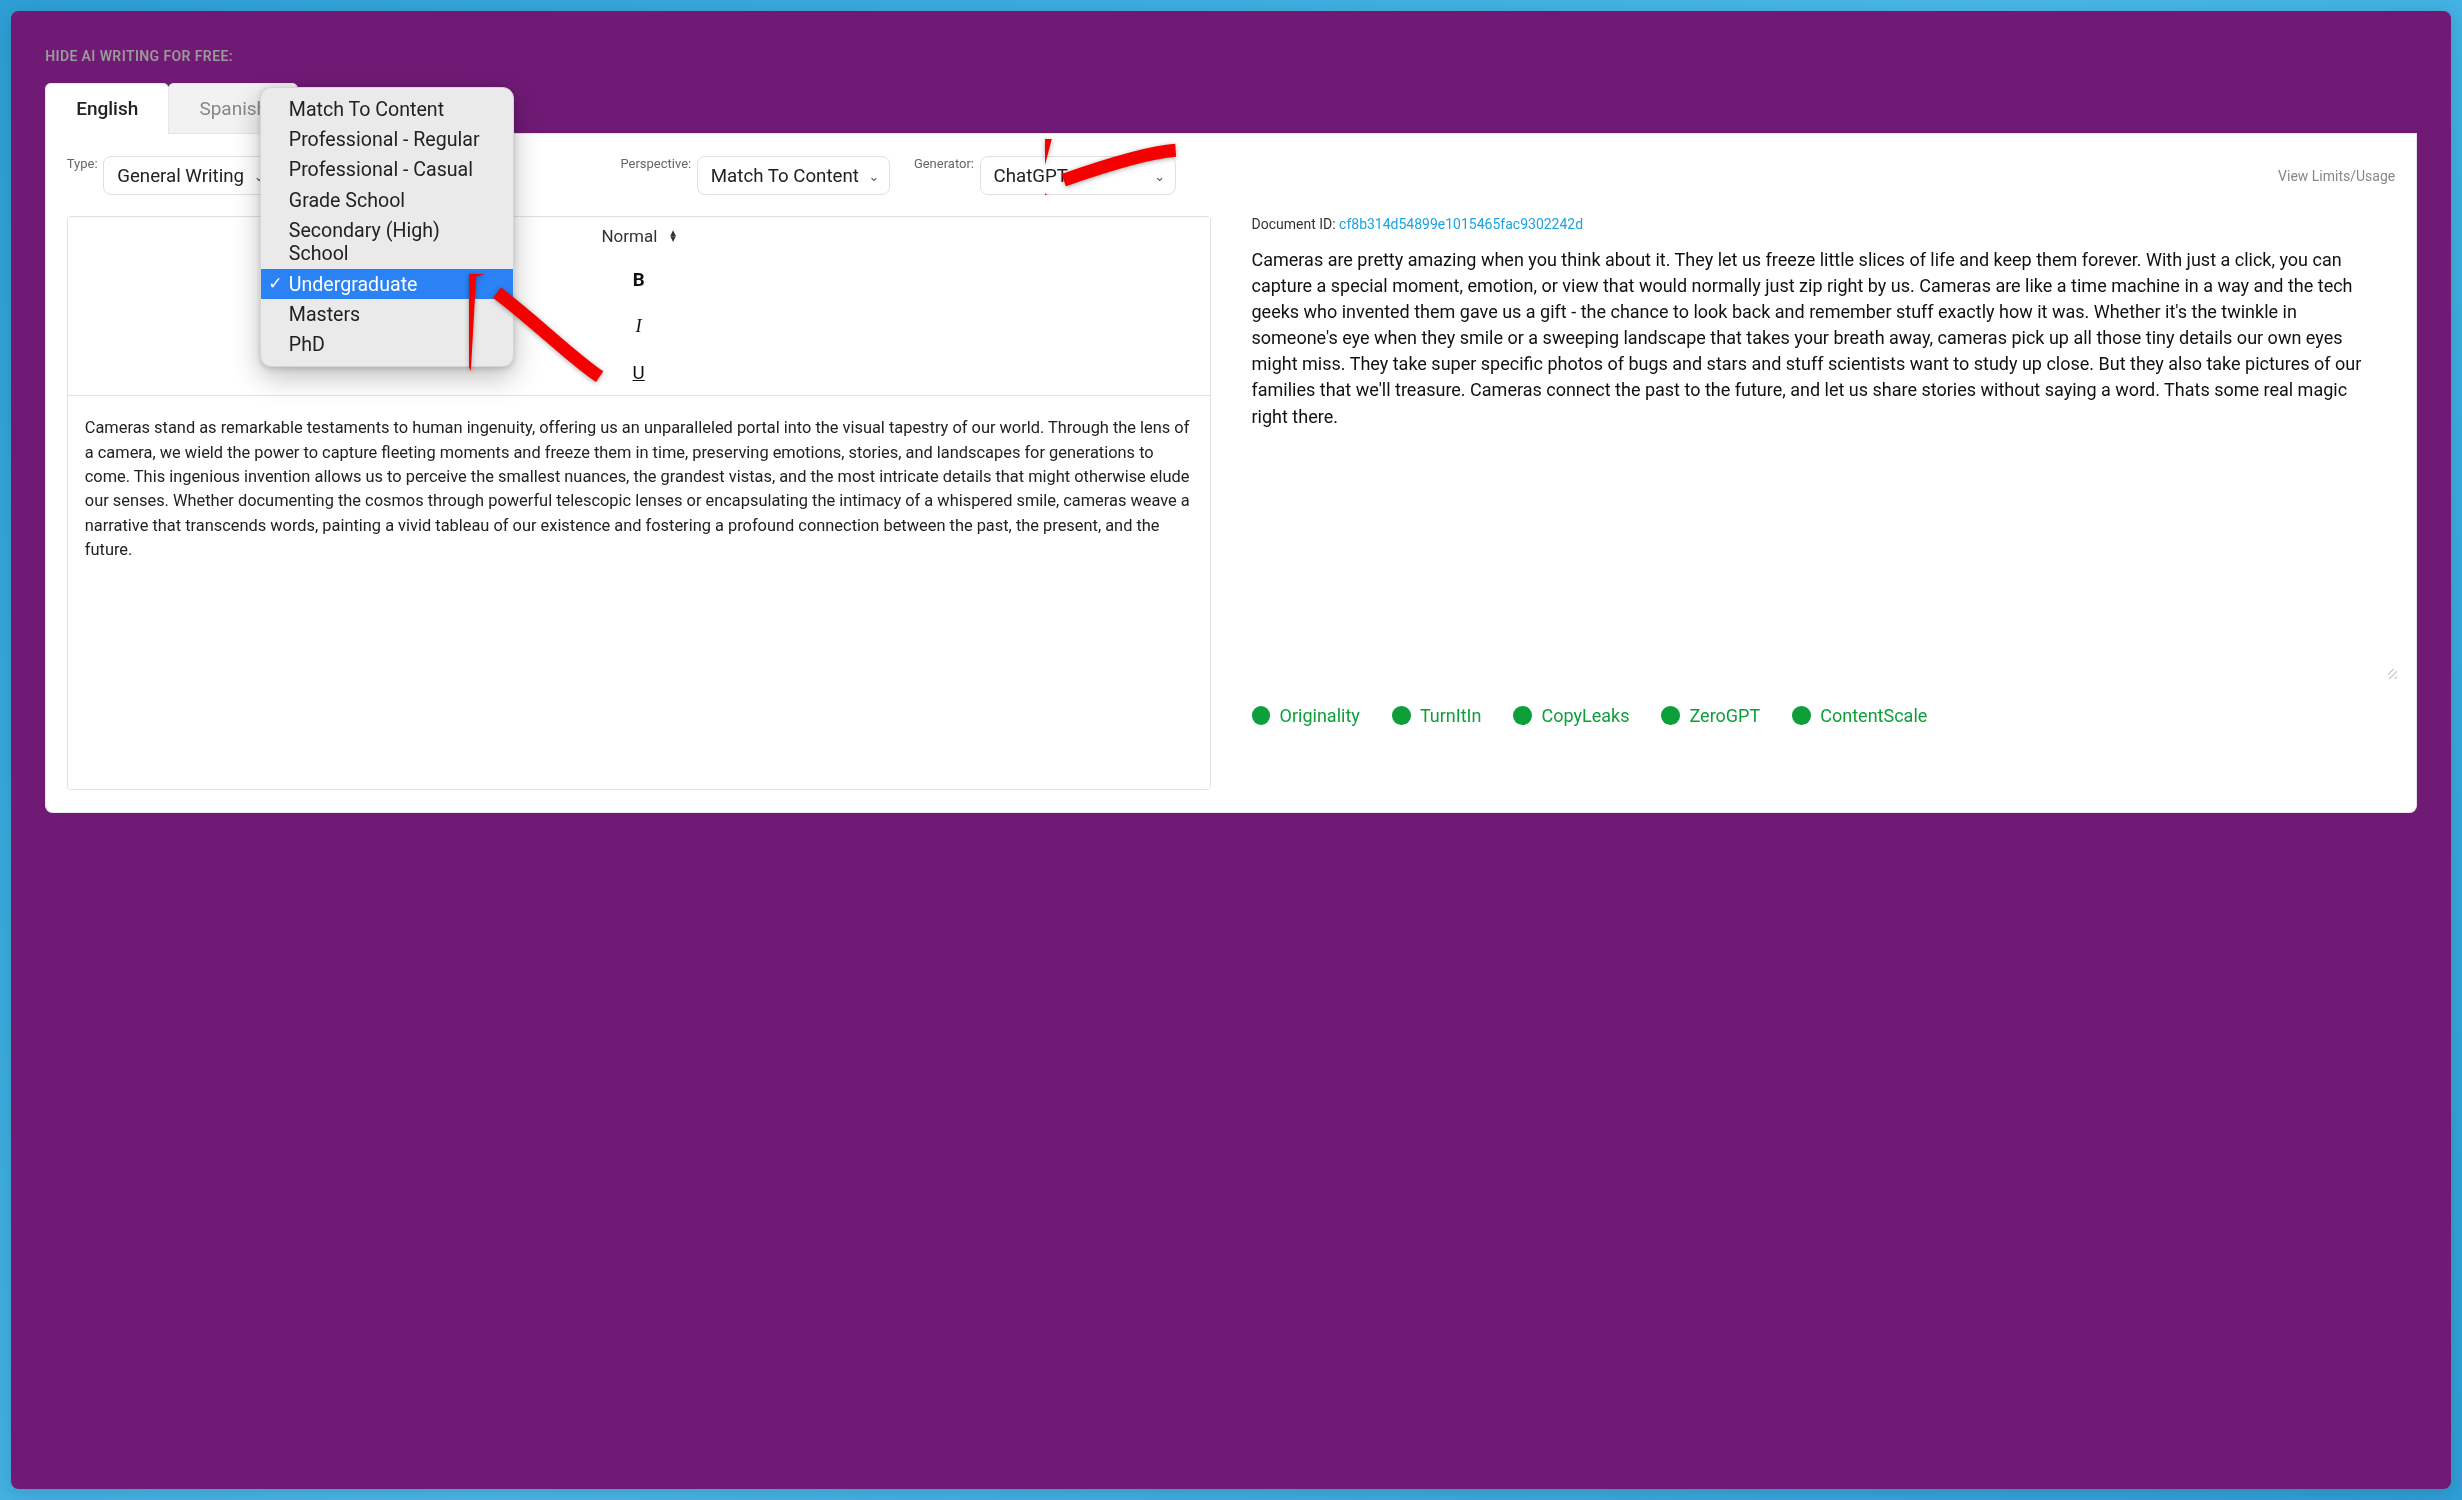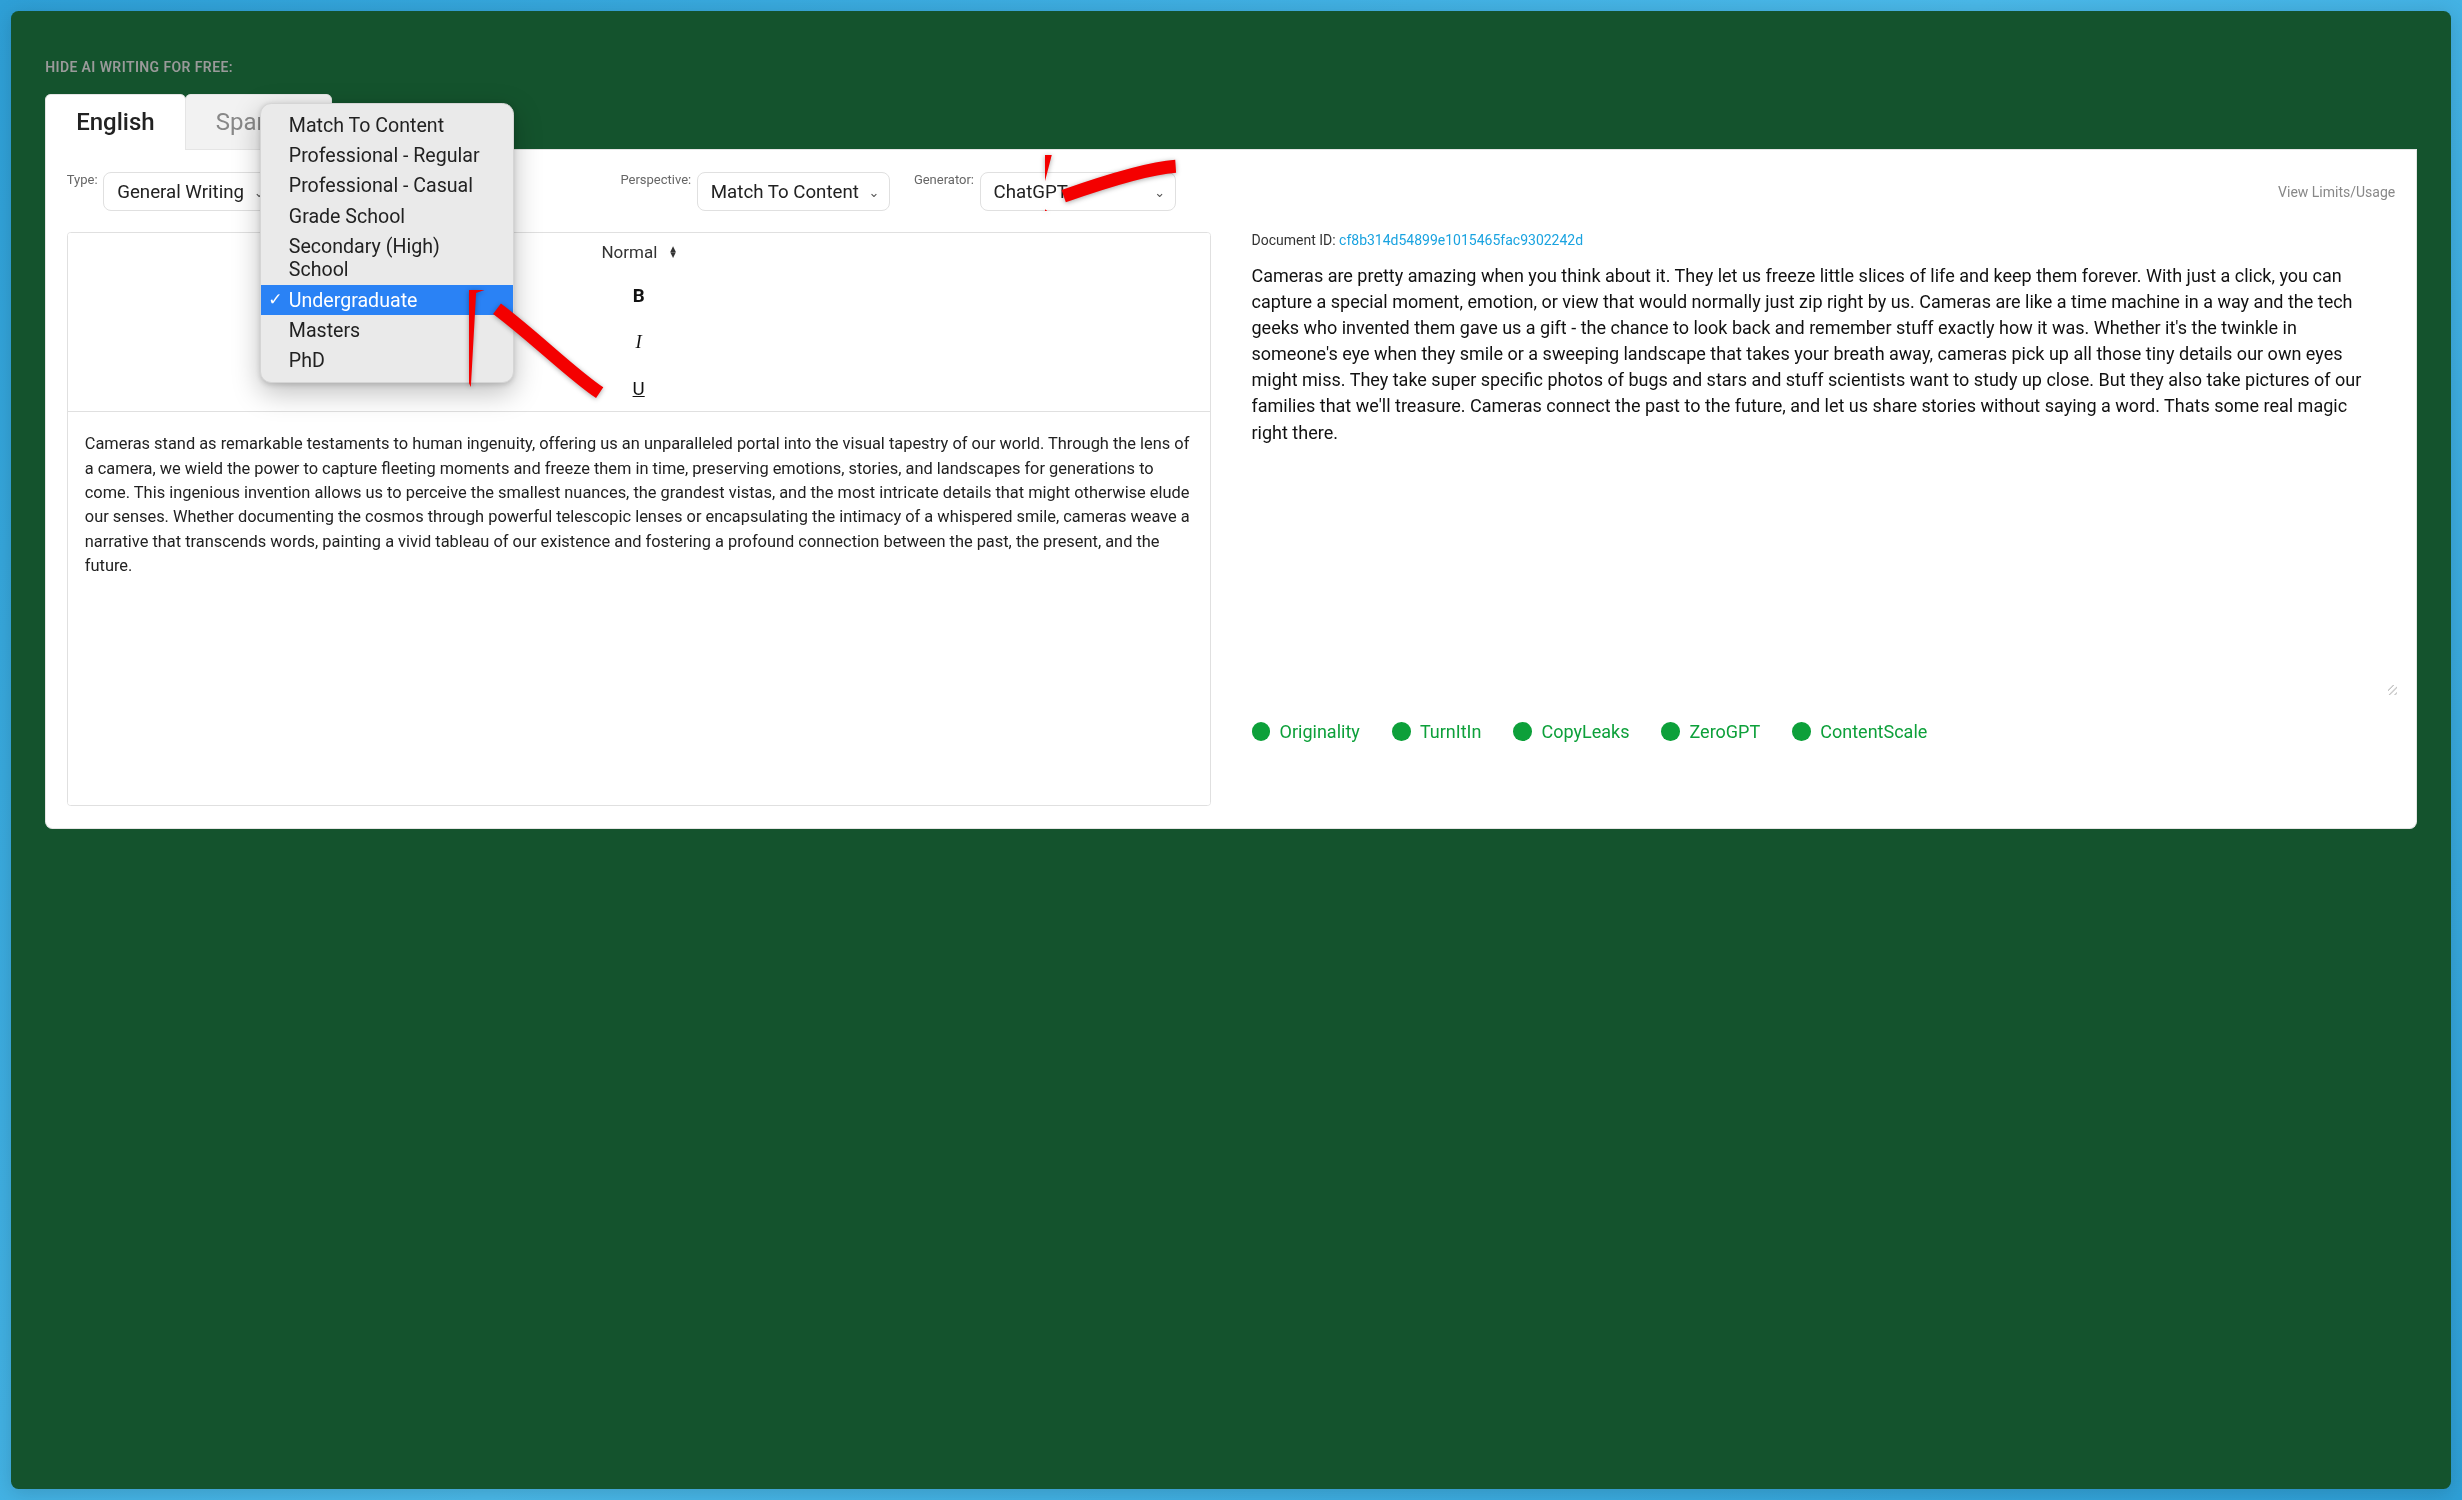--- a/index.html
+++ b/index.html
@@ -3,43 +3,43 @@
 <meta charset="utf-8">
 <style>
 * { box-sizing: border-box; margin: 0; padding: 0; }
 body {
   font-family: -apple-system, BlinkMacSystemFont, "Segoe UI", Roboto, Arial, sans-serif;
   background: linear-gradient(135deg, #2e9fd6 0%, #4ab8e8 50%, #2e9fd6 100%);
   padding: 11.2px;
   min-height: 100vh;
 }
 .window {
-  background: #14532d;
+  background: #701a75;
   border-radius: 7.5px;
   box-shadow: 0 3.7px 18.7px rgba(0,0,0,.15);
-  padding: 48px 34px;
+  padding: 37px 34px;
   min-height: calc(100vh - 22.5px);
   position: relative;
 }
 .top-label {
   font-size: 14px;
   font-weight: 600;
   letter-spacing: 0.4px;
   color: #9a9a9a;
   margin-bottom: 18.7px;
 }
 .language-tabs {
   display: flex;
   gap: 0;
   border-bottom: 0.9px solid #e5e5e5;
   margin-bottom: 0;
 }
 .lang-tab {
   padding: 13px 30px;
-  font-size: 24px;
+  font-size: 19px;
   color: #888;
   background: #f2f2f2;
   cursor: pointer;
   border: 0.9px solid #e5e5e5;
   border-bottom: none;
   border-radius: 5.6px 5.6px 0 0;
   margin-right: -0.9px;
   position: relative;
 }
 .lang-tab.active {

